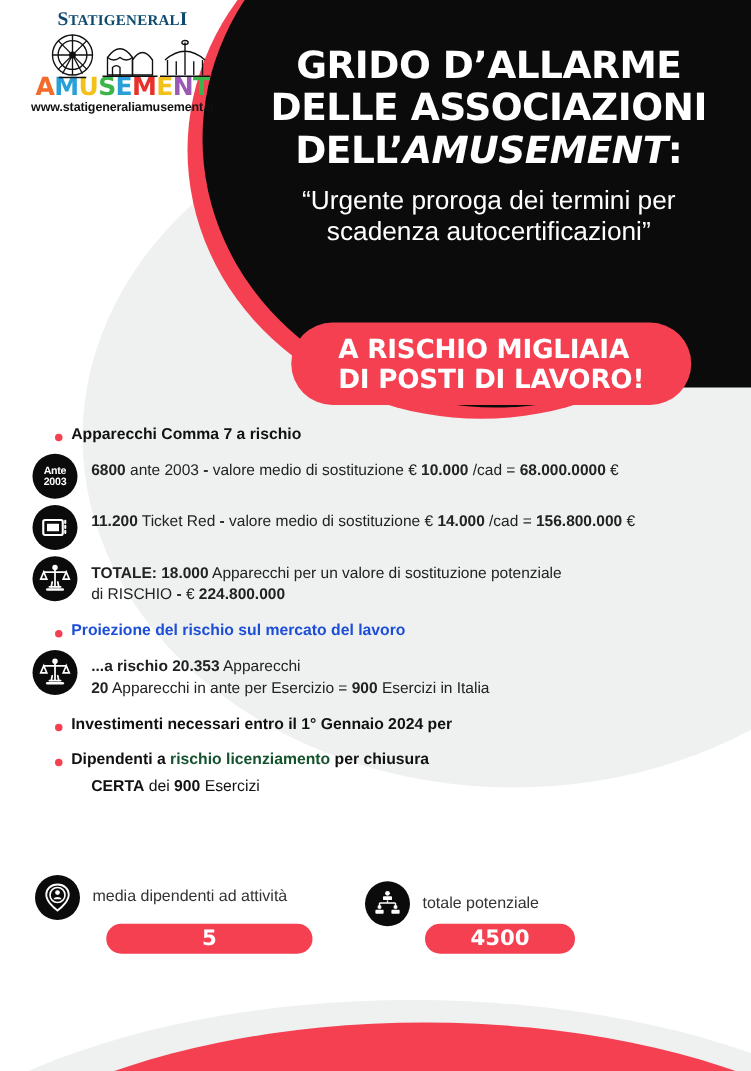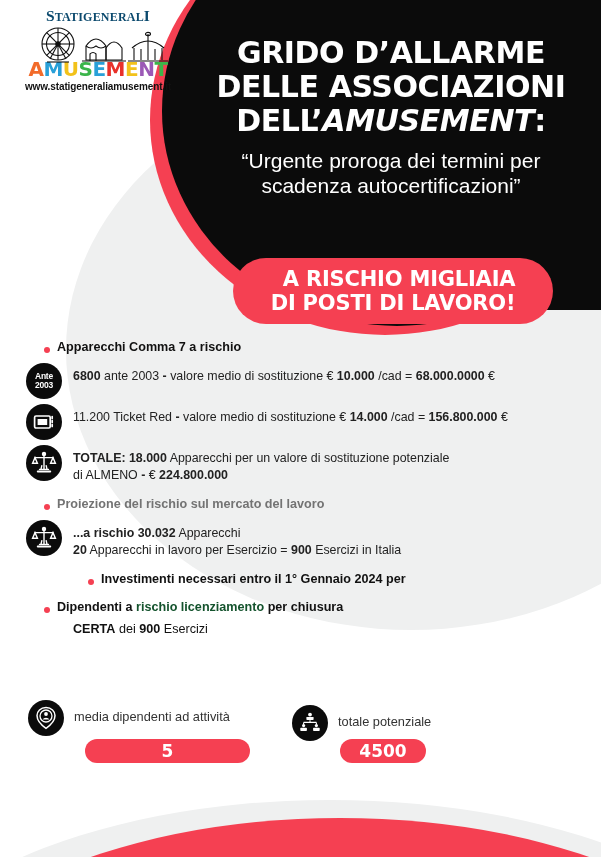--- a/index.html
+++ b/index.html
@@ -114,37 +114,37 @@
 
   
   .banner{
     position:absolute;left:233px;top:258px;width:320px;height:66px;
     background:#f54052;border-radius:34px;z-index:7;
     display:flex;align-items:center;justify-content:center;
     box-shadow:none;
   }
   .banner div{
     font-family:"DejaVu Sans", sans-serif;
-    font-weight:bold;font-size:21px;line-height:1.16;color:#fff;text-align:right;
+    font-weight:bold;font-size:21px;line-height:1.16;color:#fff;text-align:left;
     letter-spacing:-.2px;
   }
 
   
   .content{position:absolute;left:0;top:340px;width:601px;z-index:6;}
 
   .bullet-row{padding-left:57px;margin-bottom:7px;position:relative;}
   .bullet-row .dot{
     position:absolute;left:44px;top:7px;width:6px;height:6px;border-radius:50%;
     background:#f54052;
   }
   .bullet-row .btxt{
     font-family:"Liberation Sans", sans-serif;
     font-weight:bold;font-size:12.6px;color:#111;line-height:1.25;
   }
-  .bullet-row .btxt.red{color:#737373;}
+  .bullet-row .btxt.red{color:#1d4ed8;}
   .bullet-row .btxt .redin{color:#14532d;}
 
   .icon-row{display:flex;align-items:flex-start;margin-bottom:5px;padding-left:26px;}
   .icon-row .txt{
     margin-left:11px;padding-top:5px;
     font-family:"Liberation Sans", sans-serif;
     font-size:12.4px;color:#222;line-height:1.42;
   }
 
   .cbadge{
@@ -261,41 +261,41 @@
       </div>
       <div class="icon-row">
         <div class="cbadge">
           <svg width="24" height="24" viewBox="0 0 24 24">
             <rect x="2.6" y="6" width="15.6" height="12" rx="1.4" fill="none" stroke="#fff" stroke-width="1.7"></rect>
             <rect x="5.6" y="9" width="9.6" height="6" fill="#fff"></rect>
             <path d="M20.2 6.6 L20.2 8.4 M20.2 10.6 L20.2 12.4 M20.2 14.6 L20.2 16.4" stroke="#fff" stroke-width="1.7" stroke-linecap="round"></path>
           </svg>
         </div>
         <div class="txt">
-          <div><span style="font-weight: normal;">11.200</span><span> Ticket Red  </span><span style="font-weight: bold;">-</span><span> valore medio di sostituzione € </span><span style="font-weight: bold;">14.000</span><span> /cad = </span><span style="font-weight: bold;">156.800.000</span><span> €</span></div>
+          <div><span style="font-weight: bold;">11.200</span><span> Ticket Red  </span><span style="font-weight: bold;">-</span><span> valore medio di sostituzione € </span><span style="font-weight: bold;">14.000</span><span> /cad = </span><span style="font-weight: bold;">156.800.000</span><span> €</span></div>
         </div>
       </div>
       <div class="icon-row">
         <div class="cbadge">
           <svg width="26" height="26" viewBox="0 0 26 26">
             <g stroke="#fff" stroke-width="1.4" fill="none" stroke-linecap="round">
               <line x1="13" y1="5" x2="13" y2="19"></line>
               <line x1="4" y1="7.6" x2="22" y2="7.6"></line>
               <circle cx="13" cy="4" r="1.5" fill="#fff"></circle>
               <path d="M4 7.6 L1.6 13.2 L6.4 13.2 Z"></path>
               <path d="M22 7.6 L19.6 13.2 L24.4 13.2 Z"></path>
               <line x1="8.5" y1="19.4" x2="17.5" y2="19.4"></line>
               <path d="M10 19.4 L10.8 15.6 M16 19.4 L15.2 15.6"></path>
               <line x1="6.8" y1="21.6" x2="19.2" y2="21.6" stroke-width="2"></line>
             </g>
           </svg>
         </div>
         <div class="txt">
           <div><span style="font-weight: bold;">TOTALE: 18.000</span><span> Apparecchi per un valore di sostituzione potenziale</span></div>
-          <div><span>di ALMENO </span><span style="font-weight: bold;">-</span><span> € </span><span style="font-weight: bold;">224.800.000</span></div>
+          <div><span>di RISCHIO </span><span style="font-weight: bold;">-</span><span> € </span><span style="font-weight: bold;">224.800.000</span></div>
         </div>
       </div>
       <div class="bullet-row" style="margin-top: 12px;">
         <span class="dot"></span>
         <div class="btxt red">Proiezione del rischio sul mercato del lavoro</div>
       </div>
       <div class="icon-row">
         <div class="cbadge">
           <svg width="26" height="26" viewBox="0 0 26 26">
             <g stroke="#fff" stroke-width="1.4" fill="none" stroke-linecap="round">
@@ -304,25 +304,25 @@
               <circle cx="13" cy="4" r="1.5" fill="#fff"></circle>
               <path d="M4 7.6 L1.6 13.2 L6.4 13.2 Z"></path>
               <path d="M22 7.6 L19.6 13.2 L24.4 13.2 Z"></path>
               <line x1="8.5" y1="19.4" x2="17.5" y2="19.4"></line>
               <path d="M10 19.4 L10.8 15.6 M16 19.4 L15.2 15.6"></path>
               <line x1="6.8" y1="21.6" x2="19.2" y2="21.6" stroke-width="2"></line>
             </g>
           </svg>
         </div>
         <div class="txt">
-          <div><span style="font-weight: bold;">...a rischio 30.032</span><span> Apparecchi</span></div>
-          <div><span style="font-weight: bold;">20</span><span> Apparecchi in lavoro per Esercizio = </span><span style="font-weight: bold;">900</span><span> Esercizi in Italia</span></div>
-        </div>
-      </div>
-      <div class="bullet-row" style="margin-top: 12px; margin-left: 44px;">
+          <div><span style="font-weight: bold;">...a rischio 20.353</span><span> Apparecchi</span></div>
+          <div><span style="font-weight: bold;">20</span><span> Apparecchi in ante per Esercizio = </span><span style="font-weight: bold;">900</span><span> Esercizi in Italia</span></div>
+        </div>
+      </div>
+      <div class="bullet-row" style="margin-top: 12px;">
         <span class="dot"></span>
         <div class="btxt">Investimenti necessari entro il 1° Gennaio 2024 per</div>
       </div>
       <div class="bullet-row" style="margin-top: 12px;">
         <span class="dot"></span>
         <div class="btxt"><span>Dipendenti a </span><span class="redin">rischio licenziamento</span><span> per chiusura</span></div>
       </div>
       <div class="txt" style="padding-left: 73px; margin-top: 2px; font-family: &quot;Liberation Sans&quot;, sans-serif; font-size: 12.6px; color: rgb(17, 17, 17);">
         <div><span style="font-weight: bold;">CERTA</span><span> dei </span><span style="font-weight: bold;">900</span><span> Esercizi</span></div>
       </div>
@@ -351,18 +351,18 @@
           <rect x="8.4" y="5.9" width="7.2" height="3.1" rx=".7" fill="#fff"></rect>
           <path d="M12 9.3 L12 11.4 M5.6 11.4 L18.4 11.4 M5.6 11.4 L5.6 13.4 M18.4 11.4 L18.4 13.4" stroke="#fff" stroke-width="1.1" fill="none"></path>
           <circle cx="5.6" cy="14.6" r="1.6" fill="#fff"></circle>
           <circle cx="18.4" cy="14.6" r="1.6" fill="#fff"></circle>
           <rect x="2.3" y="16.8" width="6.6" height="3.1" rx=".7" fill="#fff"></rect>
           <rect x="15.1" y="16.8" width="6.6" height="3.1" rx=".7" fill="#fff"></rect>
         </svg>
       </div>
       <div class="lbl">totale potenziale</div>
     </div>
-    <div class="pill" style="left:340px;top:39px;width:86px;height:24px;font-size:17px;">
+    <div class="pill" style="left:340px;top:39px;width:120px;height:24px;font-size:17px;">
       <span>4500</span>
     </div>
   </div>
 
 </div>
 
 </body></html>

